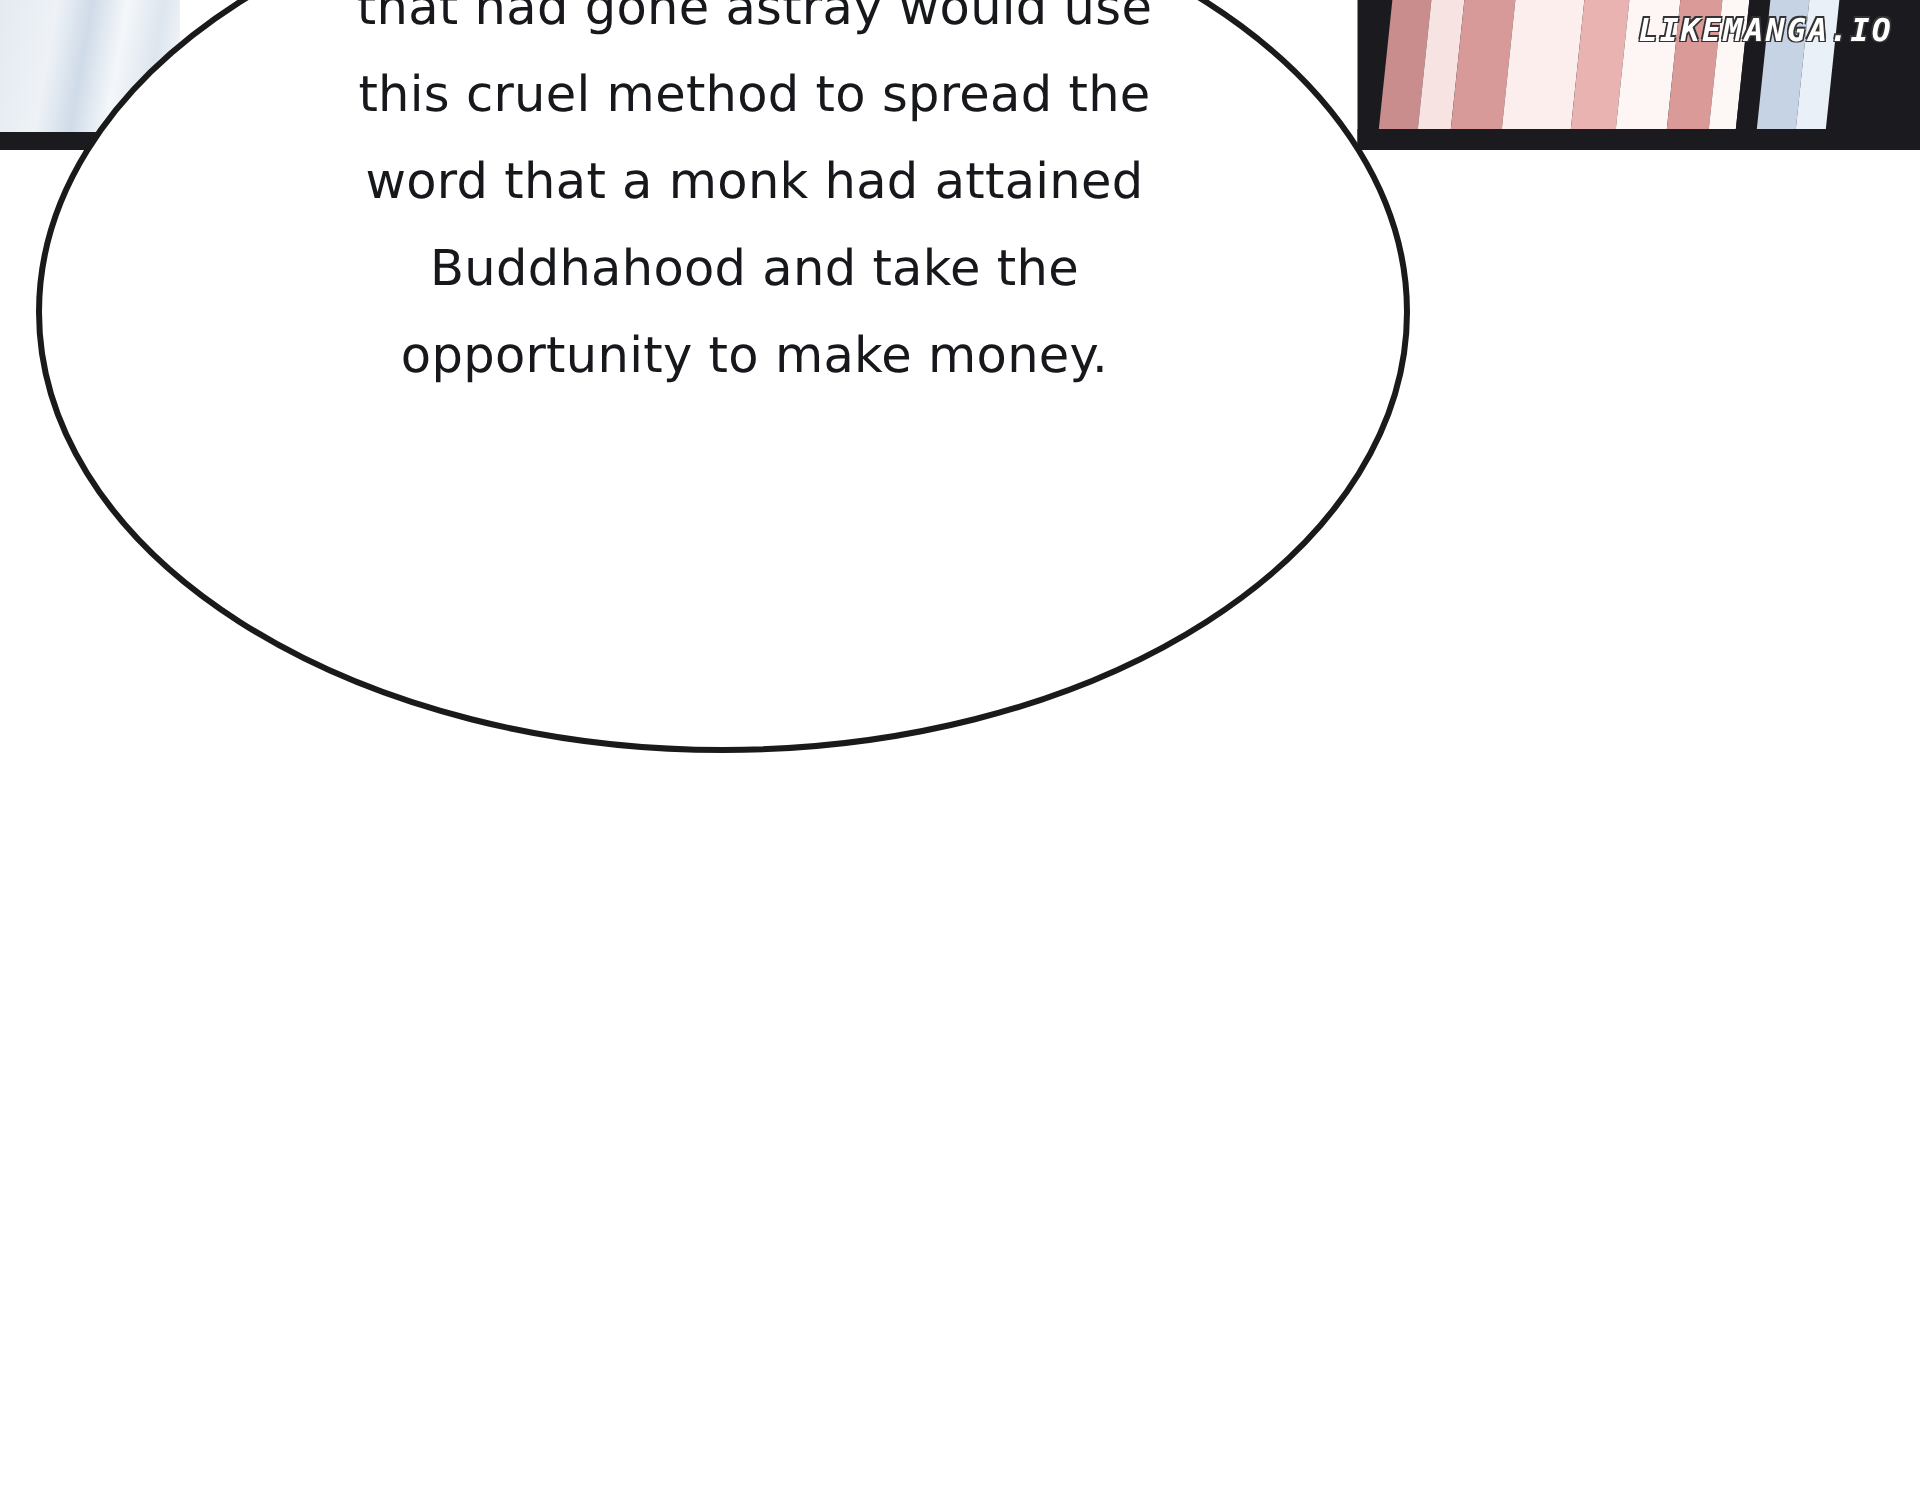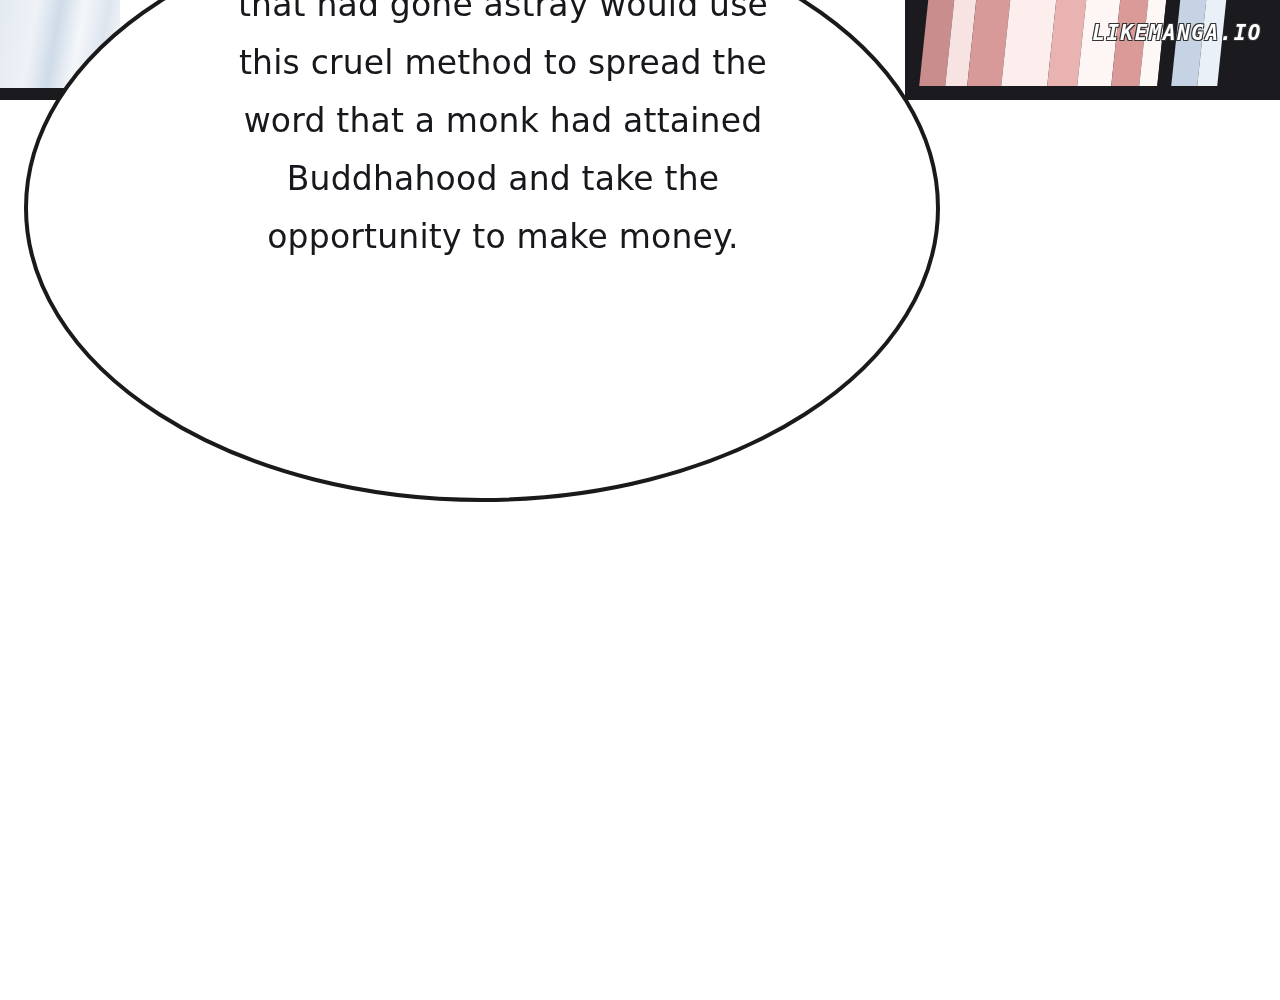--- a/index.html
+++ b/index.html
@@ -76,21 +76,21 @@
     top: 86px;
     left: 905px;
     width: 375px;
     height: 14px;
     background: #1b1b1f;
   }
 
   
   .watermark {
     position: absolute;
-    top: 21px;
+    top: 8px;
     right: 18px;
     font-family: "DejaVu Sans Mono", monospace;
     font-size: 21px;
     font-weight: bold;
     font-style: italic;
     letter-spacing: 1.5px;
     color: #ffffff;
     text-shadow:
        1px 1px 0 #333,
       -1px 1px 0 #333,

